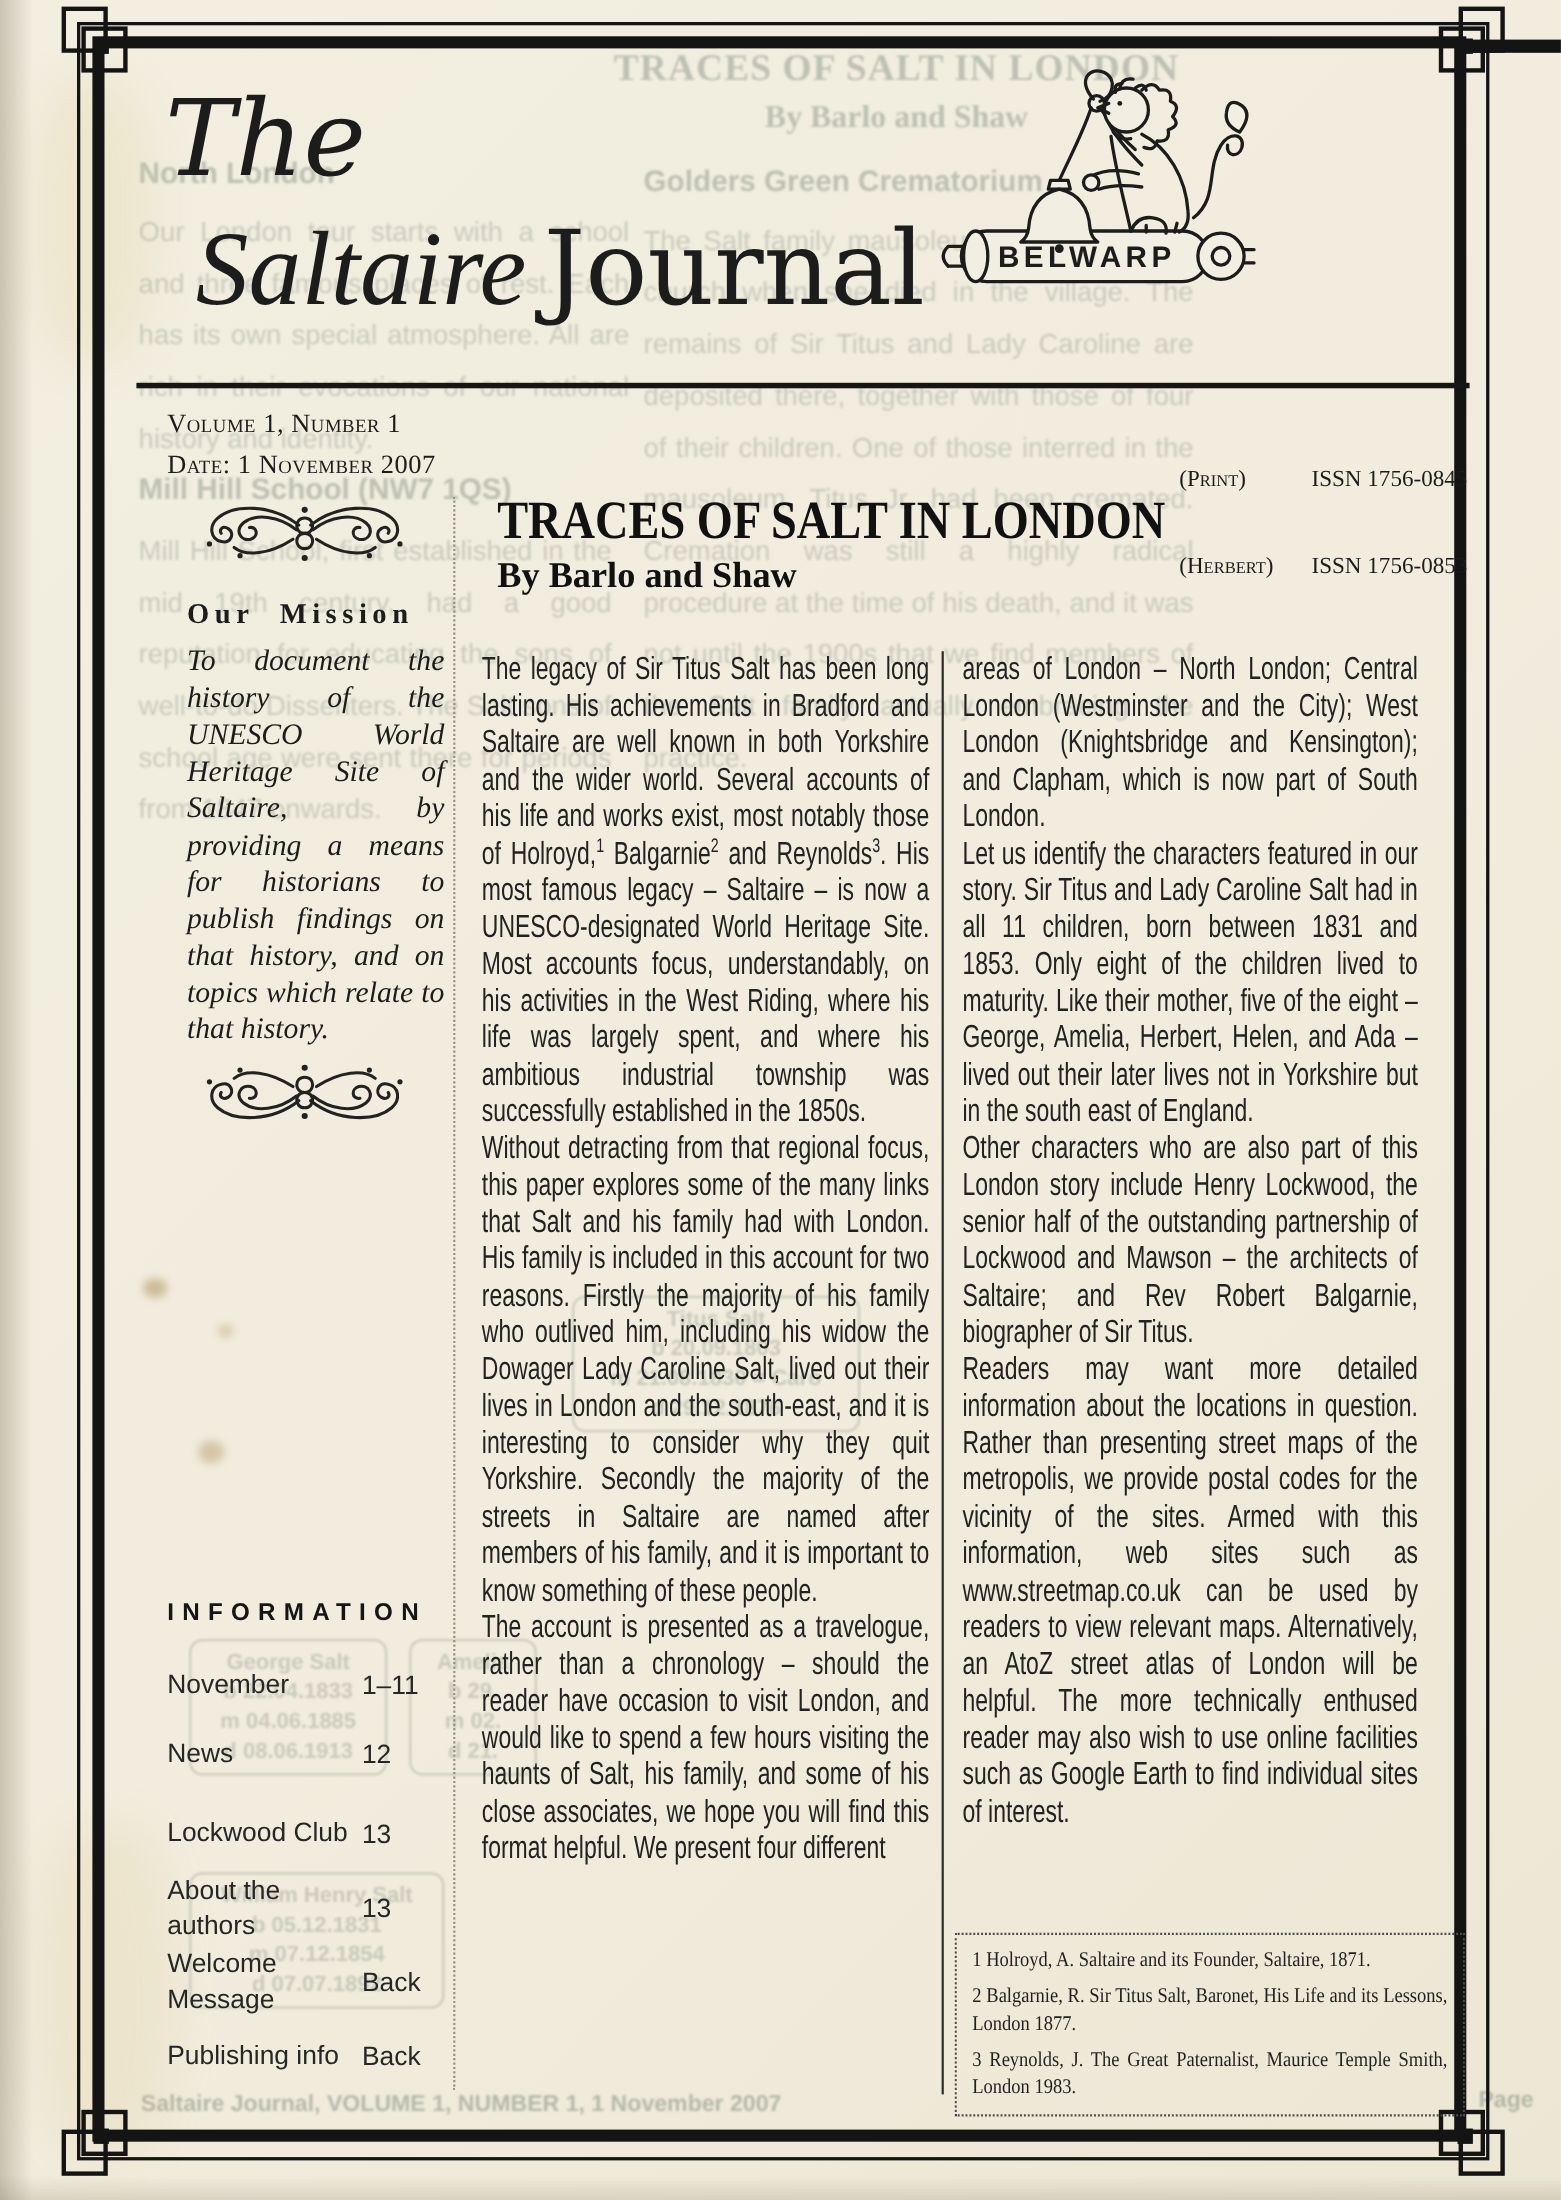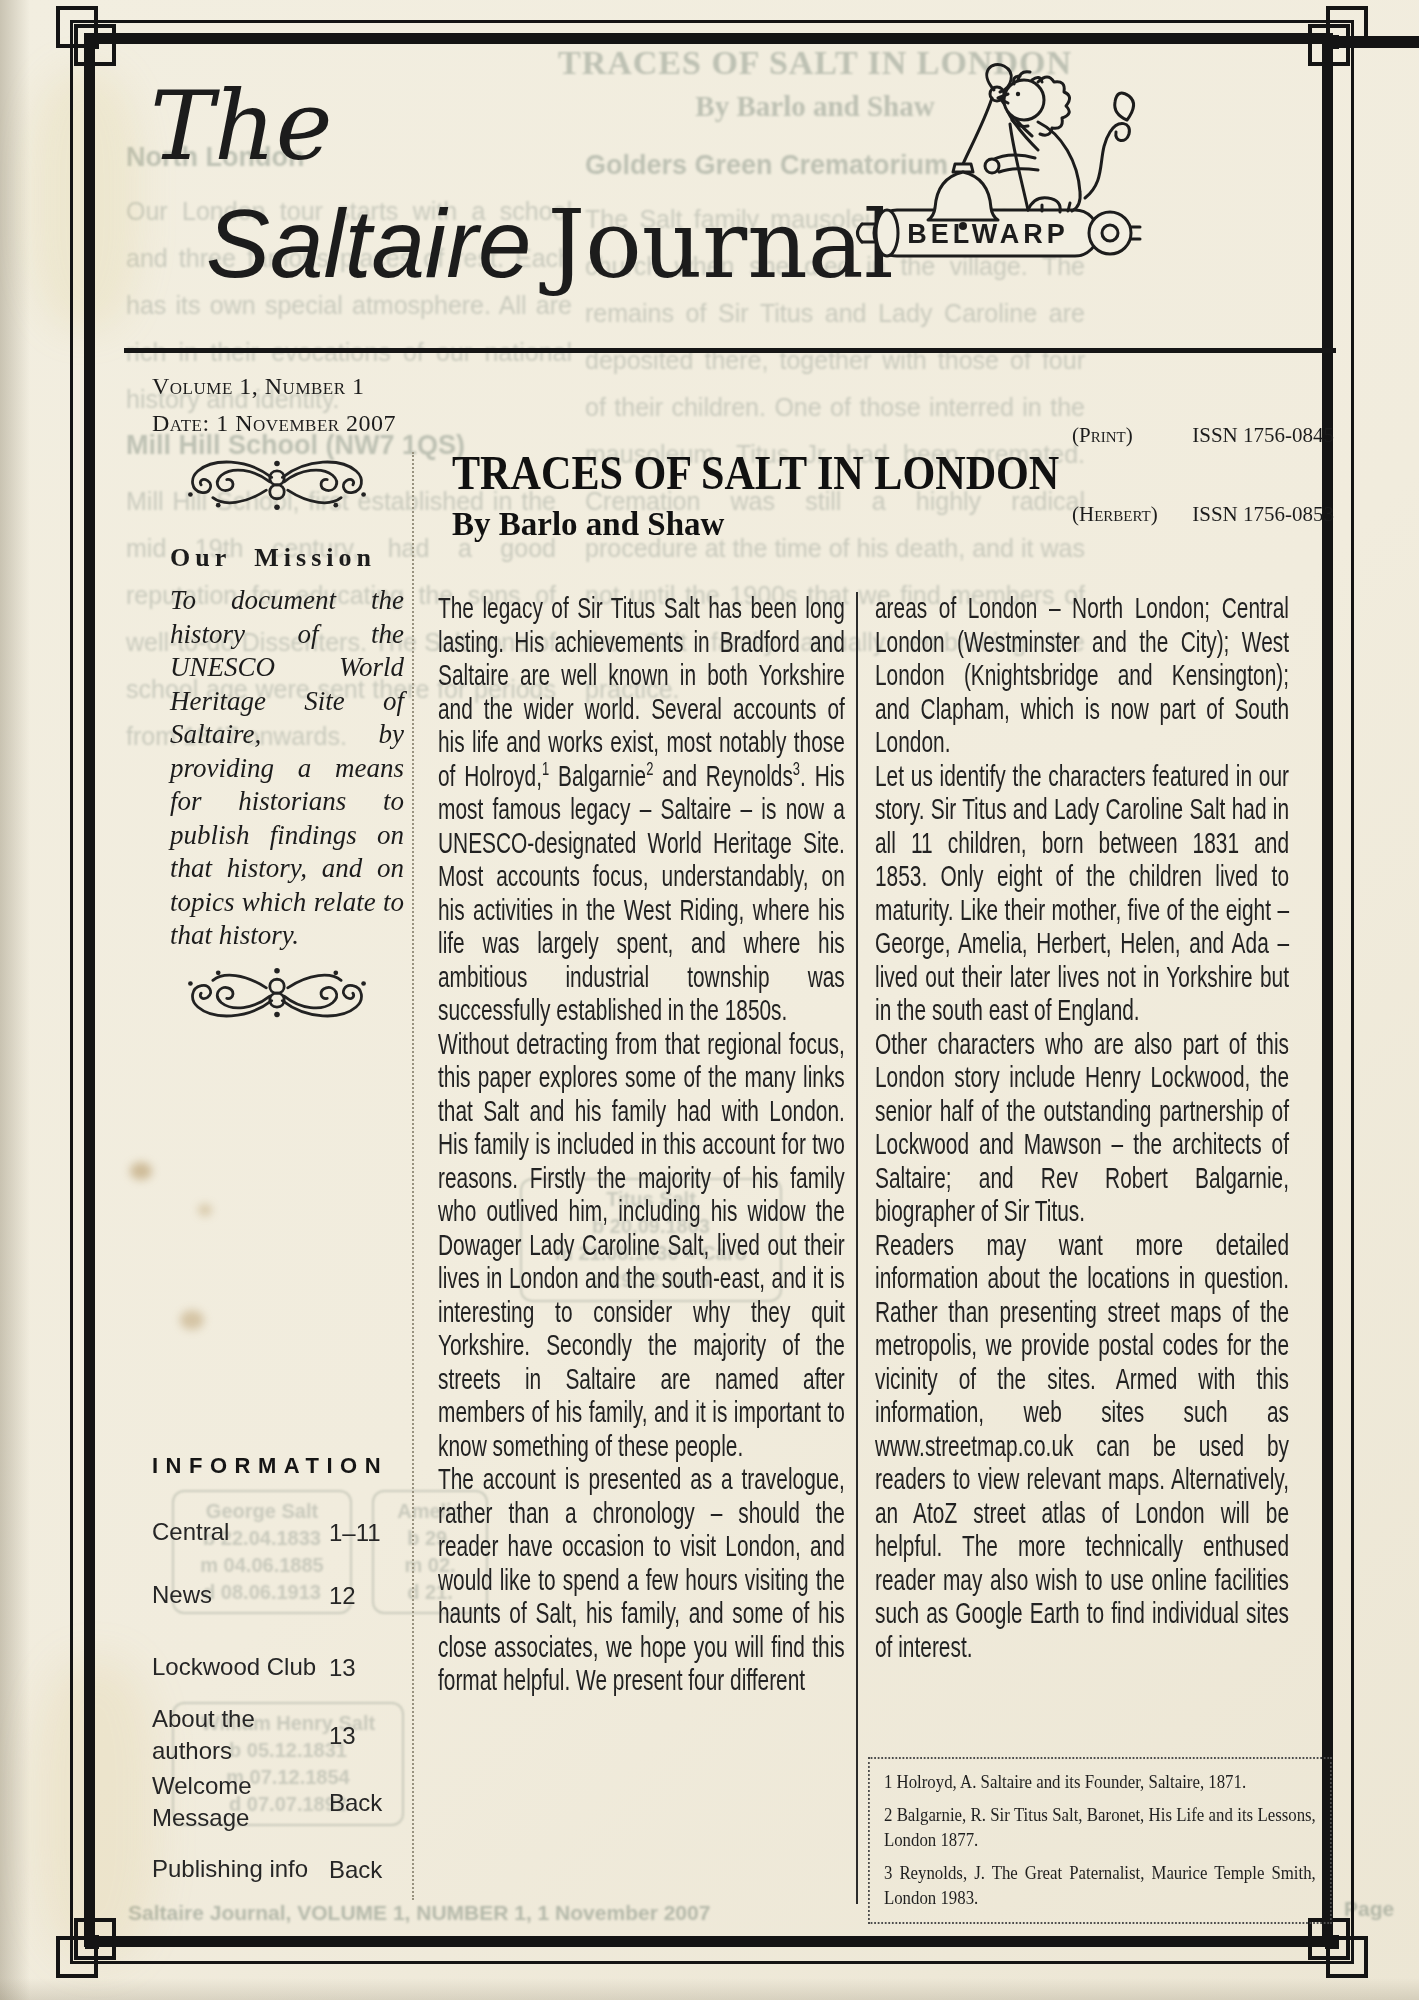--- a/index.html
+++ b/index.html
@@ -41,21 +41,21 @@
   .frame-thick{left:84px;top:33px;width:1227px;height:1892px;border:11px solid #141414;z-index:3;}
   .knot{width:88px;height:88px;z-index:4;}
   .knot-tl{left:52px;top:2px;}
   .knot-tr{left:1284px;top:2px;transform:scaleX(-1);}
   .knot-bl{left:52px;top:1894px;transform:scaleY(-1);}
   .knot-br{left:1284px;top:1894px;transform:scale(-1,-1);}
   .tr-stub{left:1330px;top:36px;width:89px;height:12px;background:#141414;z-index:3;}
   
   .mast-the{left:150px;top:78px;font-family:"DejaVu Serif",serif;font-style:italic;font-size:96px;line-height:1;z-index:5;}
   .mast-line2{left:178px;top:196px;display:flex;align-items:baseline;z-index:5;}
-  .mast-saltaire{font-family:Liberation Sans, sans-serif;font-style:italic;font-size:96px;line-height:1;margin-left:28px;}
+  .mast-saltaire{font-family:Liberation Serif, serif;font-style:italic;font-size:96px;line-height:1;}
   .mast-journal{font-family:"DejaVu Serif",serif;font-size:94px;line-height:1;margin-left:16px;}
   .logo{left:842px;top:58px;width:300px;height:215px;z-index:5;}
   .mast-rule{left:124px;top:348px;width:1212px;height:5px;background:#161616;z-index:5;}
   .issue-left{left:152px;top:368px;font-family:"Liberation Serif",serif;font-variant:small-caps;font-size:24px;line-height:37px;z-index:5;letter-spacing:.5px;}
   .issue-right{left:1072px;top:372px;width:262px;font-family:"Liberation Serif",serif;font-size:21px;line-height:31px;z-index:5;}
   .issue-right .row{display:flex;justify-content:space-between;margin-top:48px;}
   .sc{font-variant:small-caps;}
   
   .flourish{left:168px;width:218px;height:62px;z-index:5;}
   .flourish1{top:456px;}
@@ -261,21 +261,21 @@
       <path d="M95 20 C 72 2, 40 2, 26 14 c-8 7 -6 18 3 20 c8 2 12 -7 6 -11 c-5 -3 -8 1 -6 4"></path>
       <circle cx="19" cy="36" r="2.2" fill="#222" stroke="none"></circle>
       <circle cx="45" cy="46" r="2.2" fill="#222" stroke="none"></circle>
     </g>
   </g>
 </svg>
 
 <div class="abs info-head">INFORMATION</div>
 
 <div class="abs toc-row tr1">
-  <span class="toc-label">Central</span>
+  <span class="toc-label">November</span>
   <span class="toc-page">1–11</span>
 </div>
 <div class="abs toc-row tr2">
   <span class="toc-label">News</span>
   <span class="toc-page">12</span>
 </div>
 <div class="abs toc-row tr3">
   <span class="toc-label">Lockwood Club</span>
   <span class="toc-page">13</span>
 </div>

